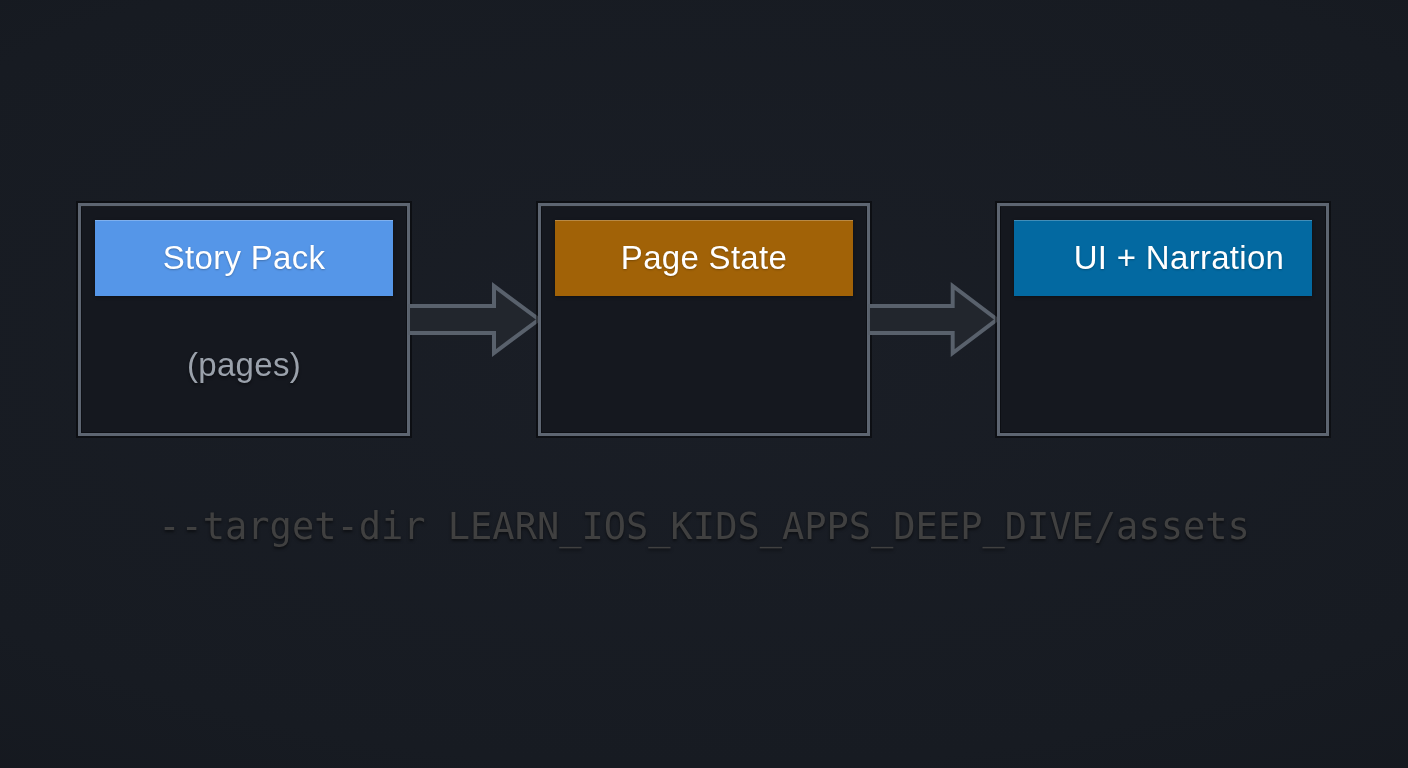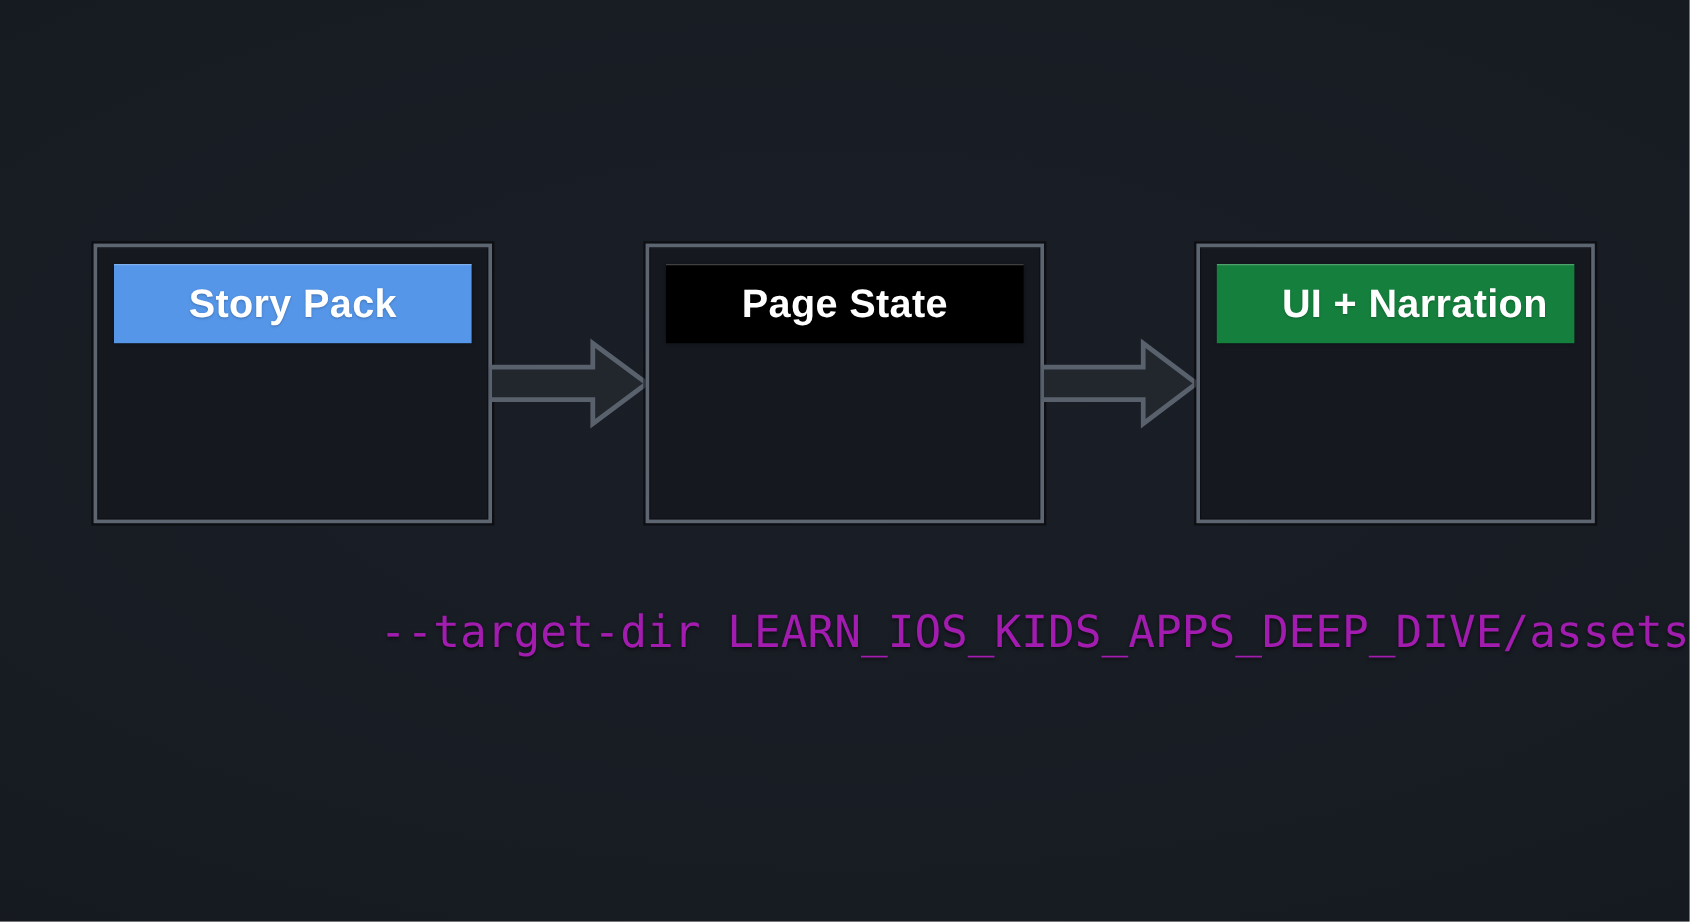--- a/index.html
+++ b/index.html
@@ -22,27 +22,27 @@
                 inset 0 1px 0 rgba(255,255,255,0.08);
     display: flex;
     flex-direction: column;
   }
   .node-1 { left: 78px; }
   .node-2 { left: 538px; }
   .node-3 { left: 997px; }
 
   .node-header {
     margin: 14px 14px 0 14px;
-    height: 66px;
+    height: 76px;
     display: flex;
     align-items: center;
     justify-content: center;
     color: #ffffff;
     font-size: 33px;
-    font-weight: 700;
+    font-weight: 400;
     letter-spacing: 0.3px;
     text-shadow: 0 1px 2px rgba(0,0,0,0.25);
     box-shadow: inset 0 1px 0 rgba(255,255,255,0.25), 0 1px 3px rgba(0,0,0,0.35);
   }
 
   .node-body {
     flex: 1;
     display: flex;
     align-items: center;
     justify-content: center;
@@ -62,50 +62,53 @@
   }
   .arrow-1 { left: 408px; width: 131px; }
   .arrow-2 { left: 868px; width: 129px; }
   .arrow svg { display: block; width: 100%; height: 100%; }
 
   .command-line {
     position: absolute;
     top: 505px;
     left: 0;
     width: 100%;
-    text-align: right;
+    text-align: center;
     font-family: "DejaVu Sans Mono", monospace;
     font-size: 37px;
     font-weight: 400;
-    color: #a21caf;
+    color: #404040;
     letter-spacing: 0px;
     text-shadow: 0 2px 3px rgba(0,0,0,0.5);
     white-space: pre;
   }
 </style>
 </head>
 <body>
 
 <div class="node node-1">
   <div class="node-header" style="background: rgb(85, 150, 232);">Story Pack</div>
+  <div class="node-body">
+    <span class="node-subtitle">(pages)</span>
+  </div>
 </div>
 
 <div class="arrow arrow-1">
   <svg viewBox="0 0 131 77" preserveAspectRatio="none">
     <polygon points="0,25 86,25 86,5 131,38.5 86,72 86,52 0,52" stroke-width="4" fill="#22262d" stroke="#59616c"></polygon>
   </svg>
 </div>
 
 <div class="node node-2">
-  <div class="node-header" style="background: #000000;">Page State</div>
+  <div class="node-header" style="background: #a16207;">Page State</div>
 </div>
 
 <div class="arrow arrow-2">
   <svg viewBox="0 0 131 77" preserveAspectRatio="none">
     <polygon points="0,25 86,25 86,5 131,38.5 86,72 86,52 0,52" stroke-width="4" fill="#22262d" stroke="#59616c"></polygon>
   </svg>
 </div>
 
 <div class="node node-3">
-  <div class="node-header" style="background: #15803d; padding-left: 32px;">UI + Narration</div>
+  <div class="node-header" style="background: #0369a1; padding-left: 32px;">UI + Narration</div>
 </div>
 
 <div class="command-line">--target-dir LEARN_IOS_KIDS_APPS_DEEP_DIVE/assets</div>
 
 </body></html>

